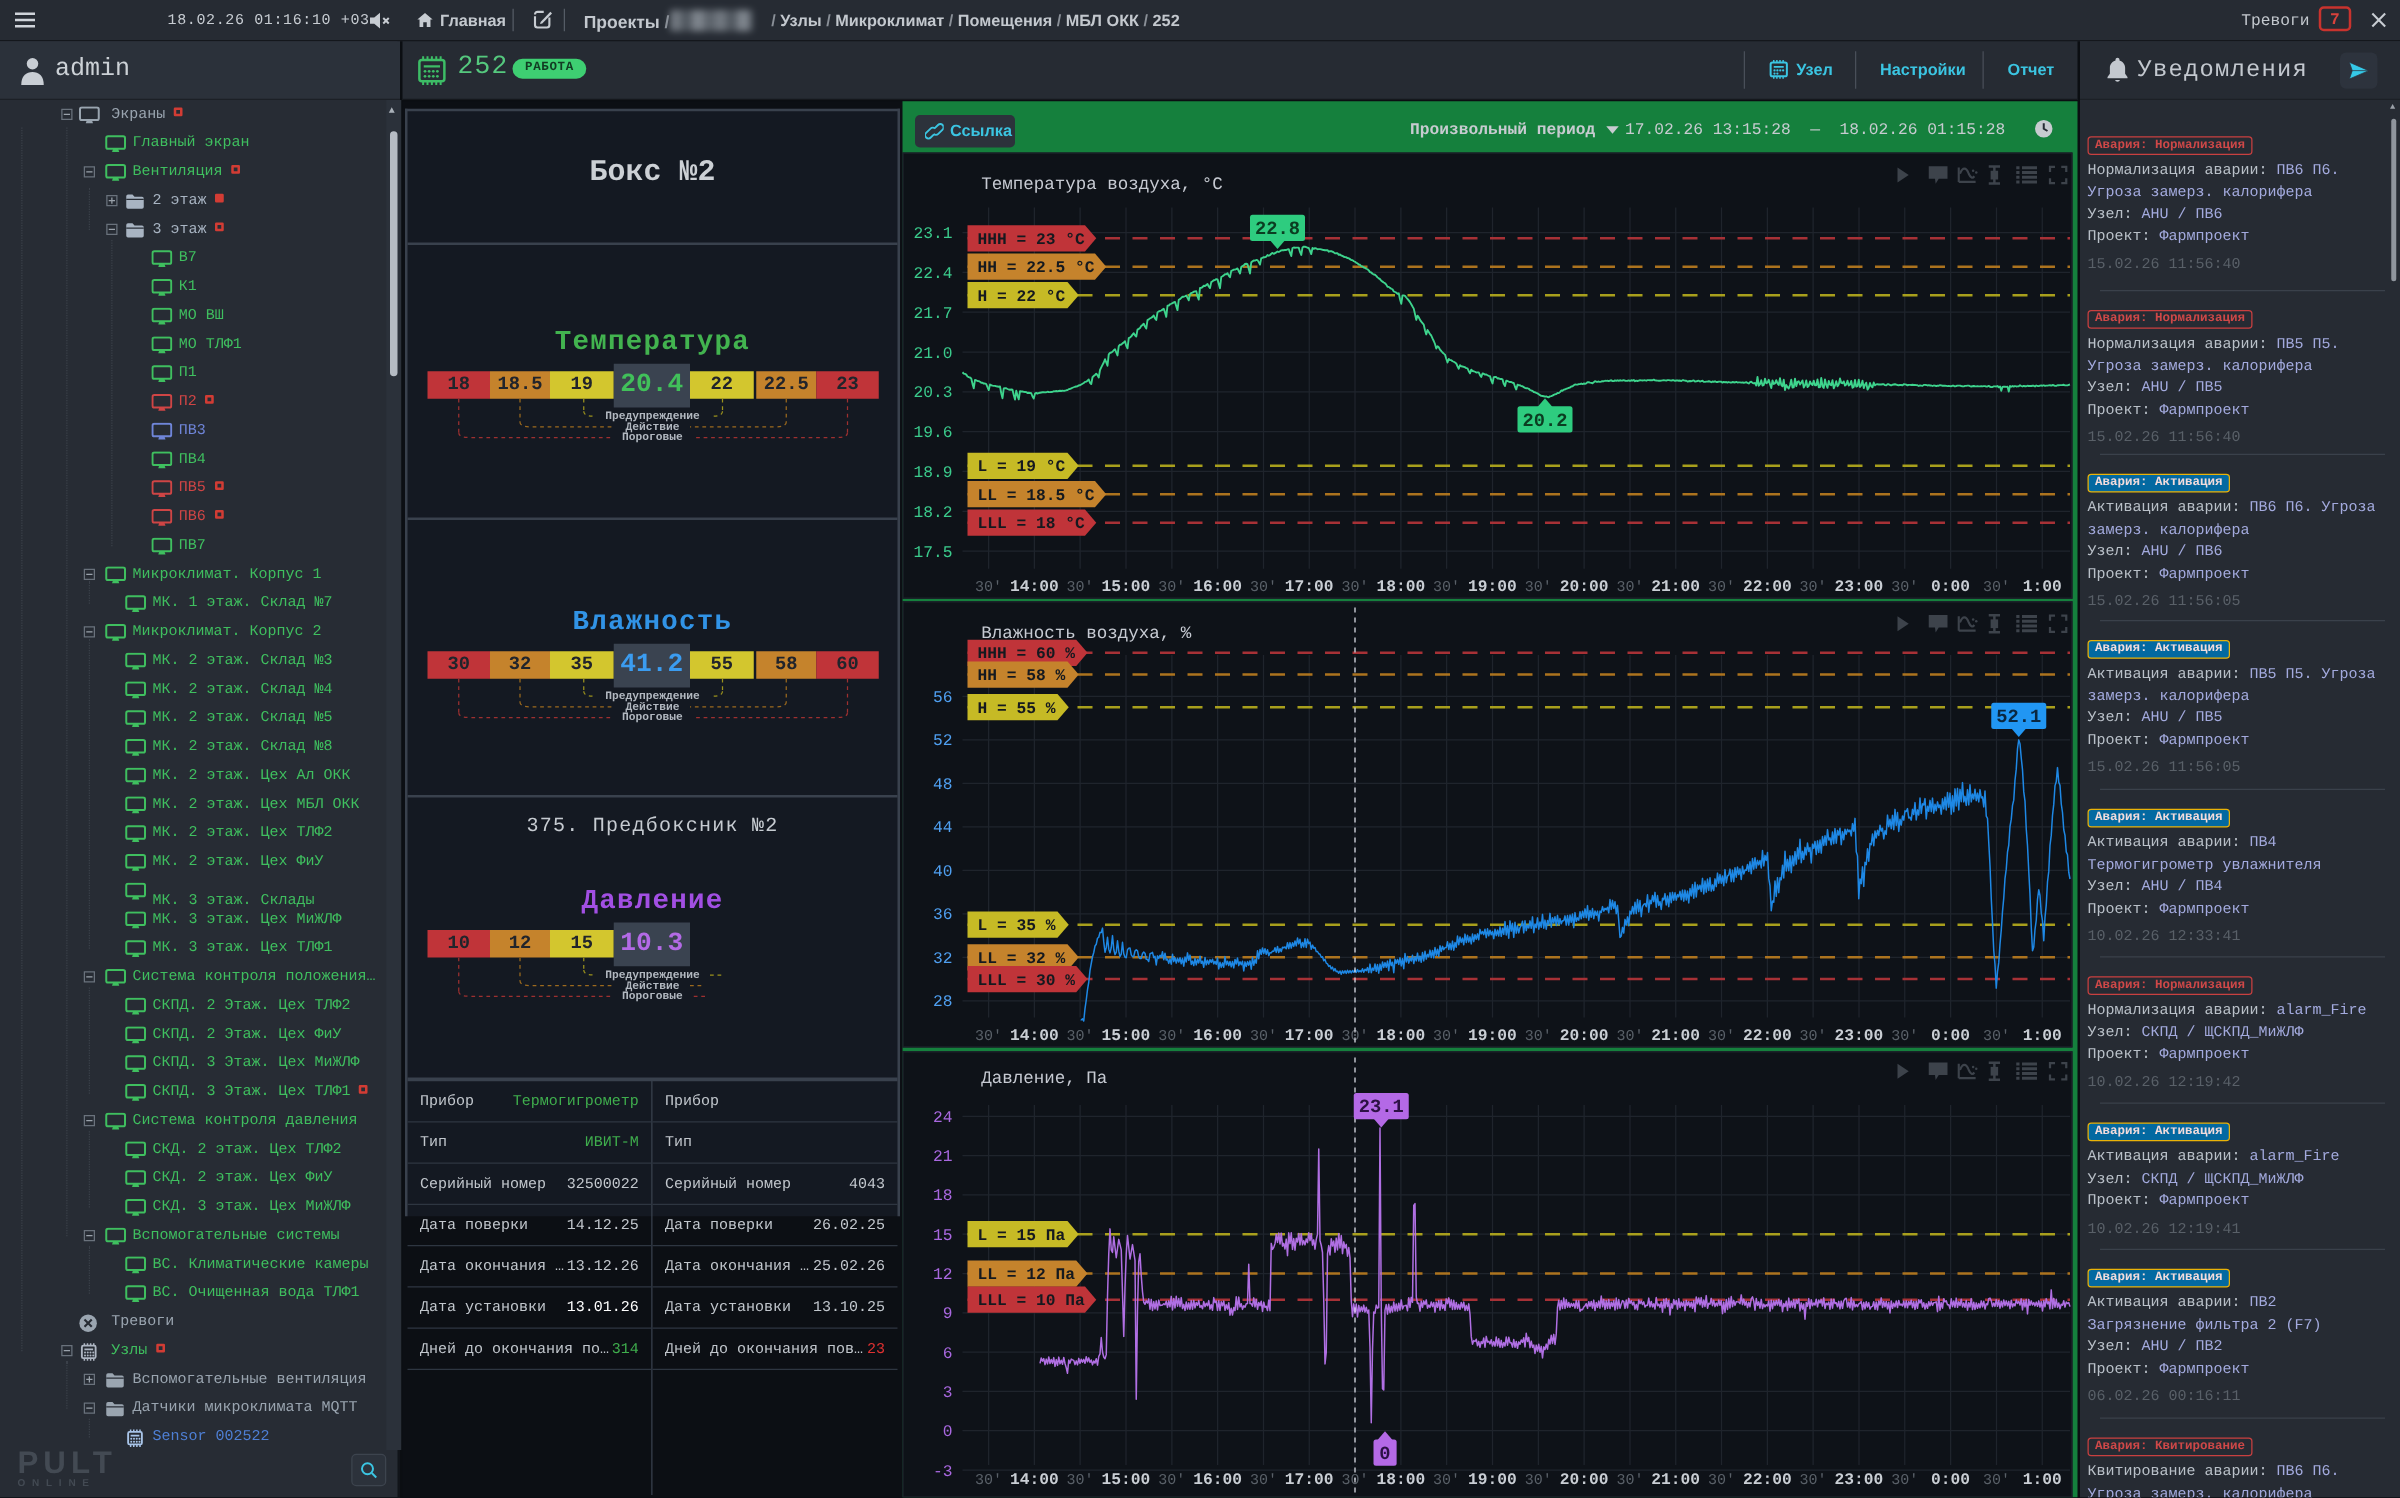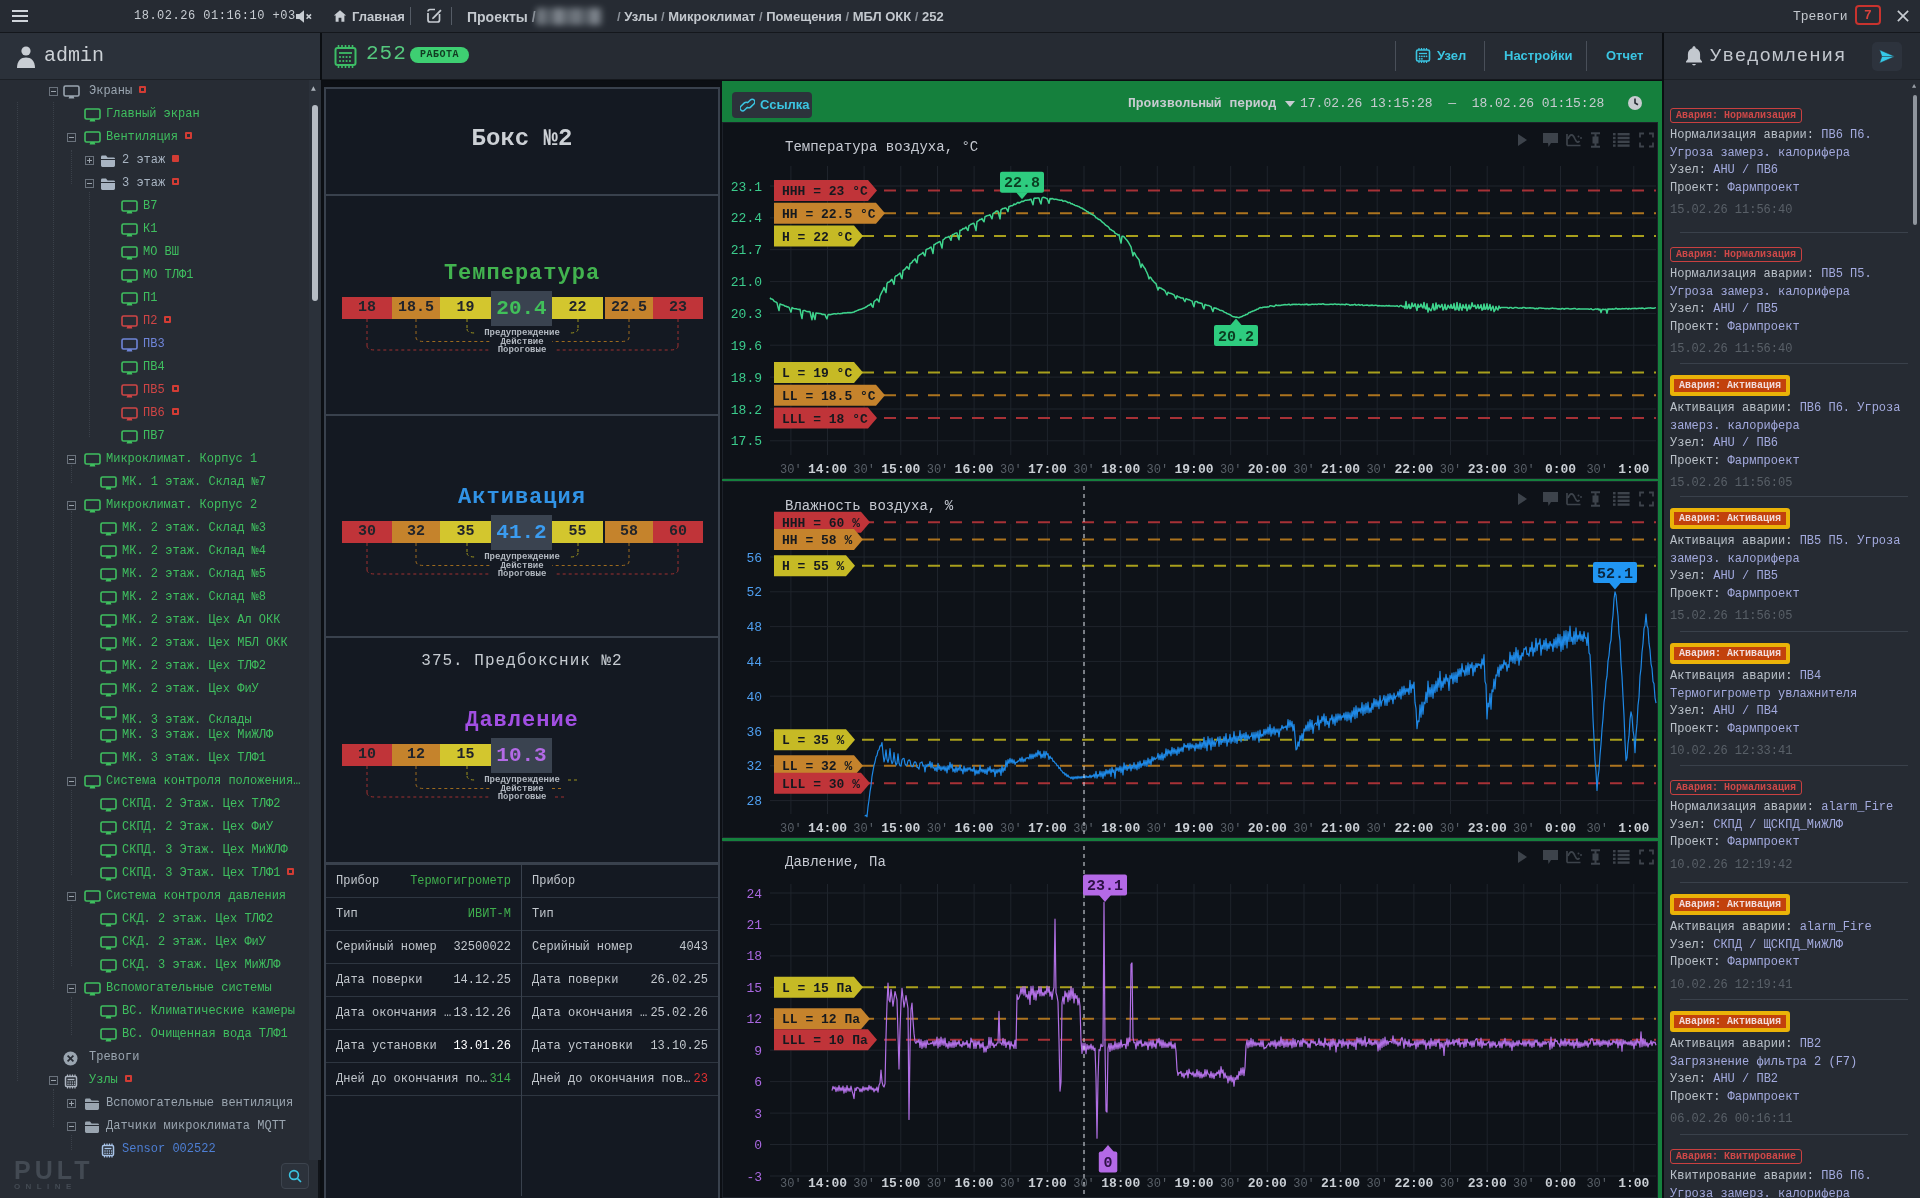--- a/index.html
+++ b/index.html
@@ -10,39 +10,39 @@
 .tb-txt{color:#c7ccd2;font-size:12px;font-weight:bold}
 
 #sidebar{position:absolute;left:0;top:33px;width:320px;height:1165px;background:#272c34;border-right:2px solid #111419}
 #adminrow{position:absolute;left:0;top:0;width:320px;height:47px;background:#2b313a;border-bottom:1px solid #1c2026}
 .tree-item{position:absolute;white-space:nowrap;font-size:12px;letter-spacing:0px}
 .badge-sq{display:inline-block;width:7px;height:7px;border:2px solid #d23c34;border-radius:1px;margin-left:7px;vertical-align:1px}
 .badge-sq.fill{background:#d23c34}
 
 #mainhdr{position:absolute;left:322px;top:33px;width:1340px;height:47px;background:#262b33;border-bottom:1px solid #15181d}
 #main{position:absolute;left:322px;top:81px;width:1340px;height:1117px;background:#0c0f14}
-#panel{position:absolute;left:2px;top:6px;width:396px;height:1111px;background:#141922;border:2px solid #39414d;border-bottom:none}
+#panel{position:absolute;left:2px;top:6px;width:396px;height:886px;background:#141922;border:2px solid #39414d;border-bottom:none}
 .sect{position:absolute;left:0;width:392px;border-bottom:2px solid #39414d}
 .gtitle{position:absolute;width:392px;text-align:center;font-weight:bold;font-size:22px;letter-spacing:1px}
 .seg{position:absolute;top:0;height:22px;font-weight:bold;font-size:15px;color:#21242b;text-align:center;line-height:22px}
 .segC{position:absolute;height:35px;background:#3a4350;font-weight:bold;font-size:21px;text-align:center;line-height:35px}
 .blab{position:absolute;font-size:9px;font-weight:bold;color:#b2b8c0;white-space:nowrap}
 .trow{position:absolute;height:33px;border-bottom:1px solid #2e3641;font-size:12px;color:#c2c7cd;line-height:32px;white-space:nowrap;overflow:hidden}
 .tv{position:absolute;right:10px;top:0}
 
 #charts{position:absolute;left:722px;top:81px;width:940px;height:1117px;background:#15803d}
 .chartbox{position:absolute;left:0;width:936px;height:357px;background:#0e1218;border:1px solid #1d222a}
 
 #notif{position:absolute;left:1664px;top:33px;width:256px;height:1165px;background:#262b33}
 #notifhdr{position:absolute;left:0;top:0;width:256px;height:47px;background:#262b33;border-bottom:1px solid #1c2026}
 #nlist{position:absolute;left:0;top:47px;width:256px;height:1118px;overflow:hidden}
 .nitm{position:relative;margin:0 12px 0 16px;border-bottom:1px solid #3a414b}
 .nbadge{display:inline-block;font-size:10px;font-weight:bold;padding:1px 5px;border-radius:3px;margin-left:-10px}
 .nbadge.outl{color:#cf4848;border:1px solid #c94040}
-.nbadge.fill{color:#f2dcdc;background:#c2410c;border:4px solid #eab308}
+.nbadge.fill{color:#f2dcdc;background:#0369a1;border:1px solid #eab308}
 .nline{font-size:12px;line-height:17.6px;color:#b9c0c8;white-space:nowrap}
 .lav{color:#a3aade}
 .ntime{font-size:12px;color:#596068;margin-top:6px}
 .cy{color:#3bc5e2}
 </style></head><body>
 <div id="root">
     <div id="topbar">
       <div class="abs" style="left:12px;top:10px;width:16px;height:13px;">
         <div style="height:2px;background:#cfd4da;margin-bottom:3px"></div>
         <div style="height:2px;background:#cfd4da;margin-bottom:3px"></div>
@@ -477,21 +477,21 @@
           <path d="M303 0 V18.5" stroke="#9c6a1e" stroke-width="1" stroke-dasharray="3 3" fill="none"></path>
           <path d="M303 18.5 Q303 22.5 295 22.5 H226" stroke="#9c6a1e" stroke-width="1" stroke-dasharray="3 3" fill="none"></path>
           <path d="M41 0 V27" stroke="#9e3030" stroke-width="1" stroke-dasharray="3 3" fill="none"></path>
           <path d="M41 27 Q41 31 49 31 H163" stroke="#9e3030" stroke-width="1" stroke-dasharray="3 3" fill="none"></path>
           <path d="M352 0 V27" stroke="#9e3030" stroke-width="1" stroke-dasharray="3 3" fill="none"></path>
           <path d="M352 27 Q352 31 344 31 H229" stroke="#9e3030" stroke-width="1" stroke-dasharray="3 3" fill="none"></path>
         </svg>
         <div class="abs blab" style="left:0;top:239px;width:392px;text-align:center">Предупреждение</div>
         <div class="abs blab" style="left:0;top:247.5px;width:392px;text-align:center">Действие</div>
         <div class="abs blab" style="left:0;top:256px;width:392px;text-align:center">Пороговые</div>
-        <div class="abs gtitle" style="top:396px;color:#3193e6">Активация</div>
+        <div class="abs gtitle" style="top:396px;color:#3193e6">Влажность</div>
         <div class="seg" style="left:16px;top:432px;width:50px;background:#c03439">30</div>
         <div class="seg" style="left:66px;top:432px;width:48px;background:#c5832c">32</div>
         <div class="seg" style="left:114px;top:432px;width:51px;background:#d3c62e">35</div>
         <div class="segC" style="left:165px;top:425.5px;width:61px;color:#3b9cf0">41.2</div>
         <div class="seg" style="left:226px;top:432px;width:51px;background:#d3c62e">55</div>
         <div class="seg" style="left:279px;top:432px;width:48px;background:#c5832c">58</div>
         <div class="seg" style="left:327px;top:432px;width:50px;background:#c03439">60</div>
         <svg class="abs" style="left:0;top:454px" width="392" height="44" viewBox="0 0 392 44">
           <path d="M141 0 V10" stroke="#9b921d" stroke-width="1" stroke-dasharray="3 3" fill="none"></path>
           <path d="M141 10 Q141 14 149 14 H150" stroke="#9b921d" stroke-width="1" stroke-dasharray="3 3" fill="none"></path>

